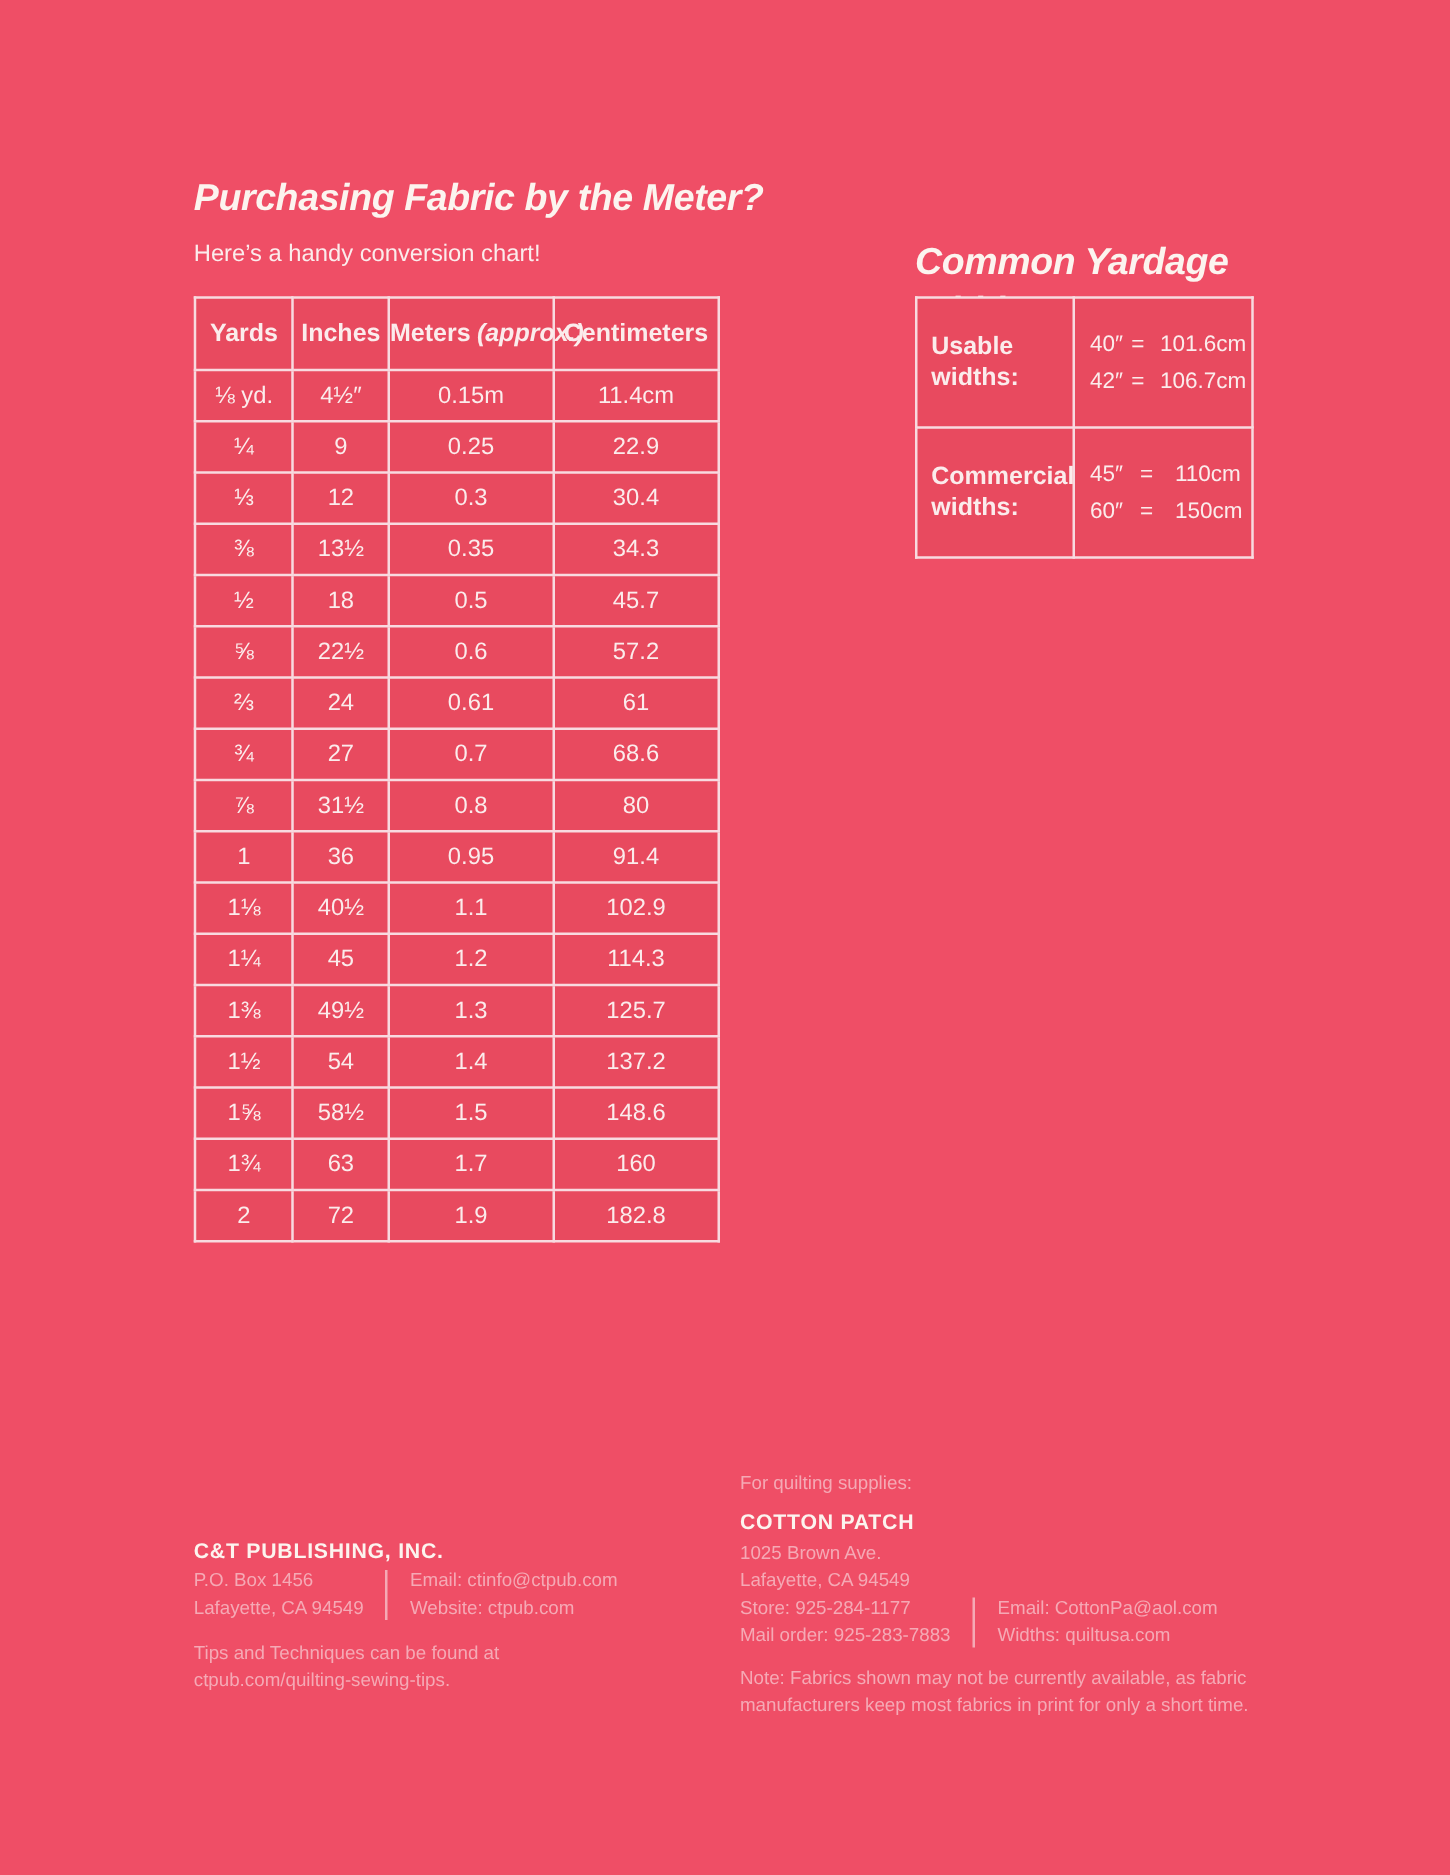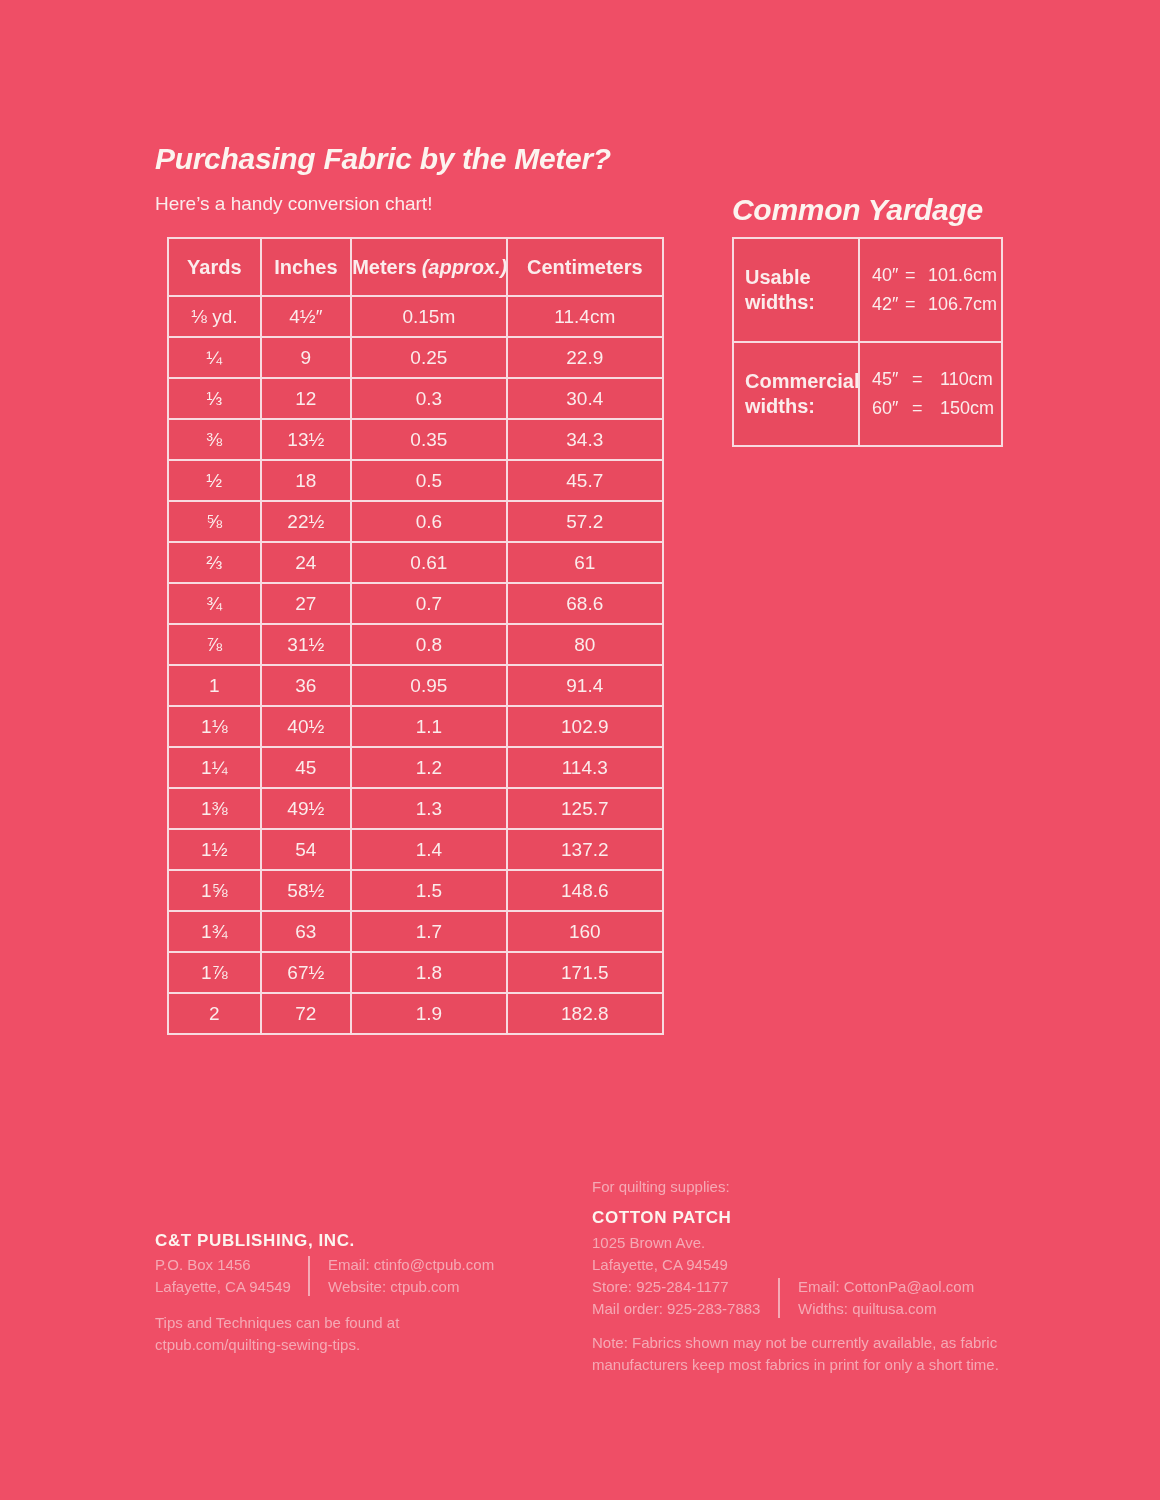--- a/index.html
+++ b/index.html
@@ -23,21 +23,21 @@
     font-size: 19px; color: var(--bright, #FBECEC);
   }
   .sidebar-title {
     position: absolute; left: 732px; top: 142px;
     font-size: 30px; font-weight: 700; font-style: italic;
     letter-spacing: -0.3px; line-height: 39px; color: var(--title, #FCF4EF); margin-top: 48px;
   }
 
   
   .conv-table {
-    position: absolute; left: 167px; top: 237px; width: 497px;
+    position: absolute; left: 155px; top: 237px; width: 421px;
     border-collapse: collapse; table-layout: fixed;
     color: var(--bright, #FBECEC);
   }
   .conv-table th, .conv-table td {
     border: 2px solid var(--border, #F8DAE0);
     background: var(--cell, #E84A5F);
     text-align: center; vertical-align: middle;
   }
   .conv-table th { height: 58px; font-size: 20px; font-weight: 700; }
   .conv-table th em { font-style: italic; font-weight: 600; margin-left: 5px; }
@@ -191,26 +191,20 @@
         <td>1.5</td>
         <td>148.6</td>
       </tr>
       <tr>
         <td>1¾</td>
         <td>63</td>
         <td>1.7</td>
         <td>160</td>
       </tr>
       <tr>
-        <td>1⅞</td>
-        <td>67½</td>
-        <td>1.8</td>
-        <td>171.5</td>
-      </tr>
-      <tr>
         <td>2</td>
         <td>72</td>
         <td>1.9</td>
         <td>182.8</td>
       </tr>
     </tbody>
 </table>
 
 <h2 class="sidebar-title"><span>Common Yardage</span><br><span>Widths</span></h2>
 

